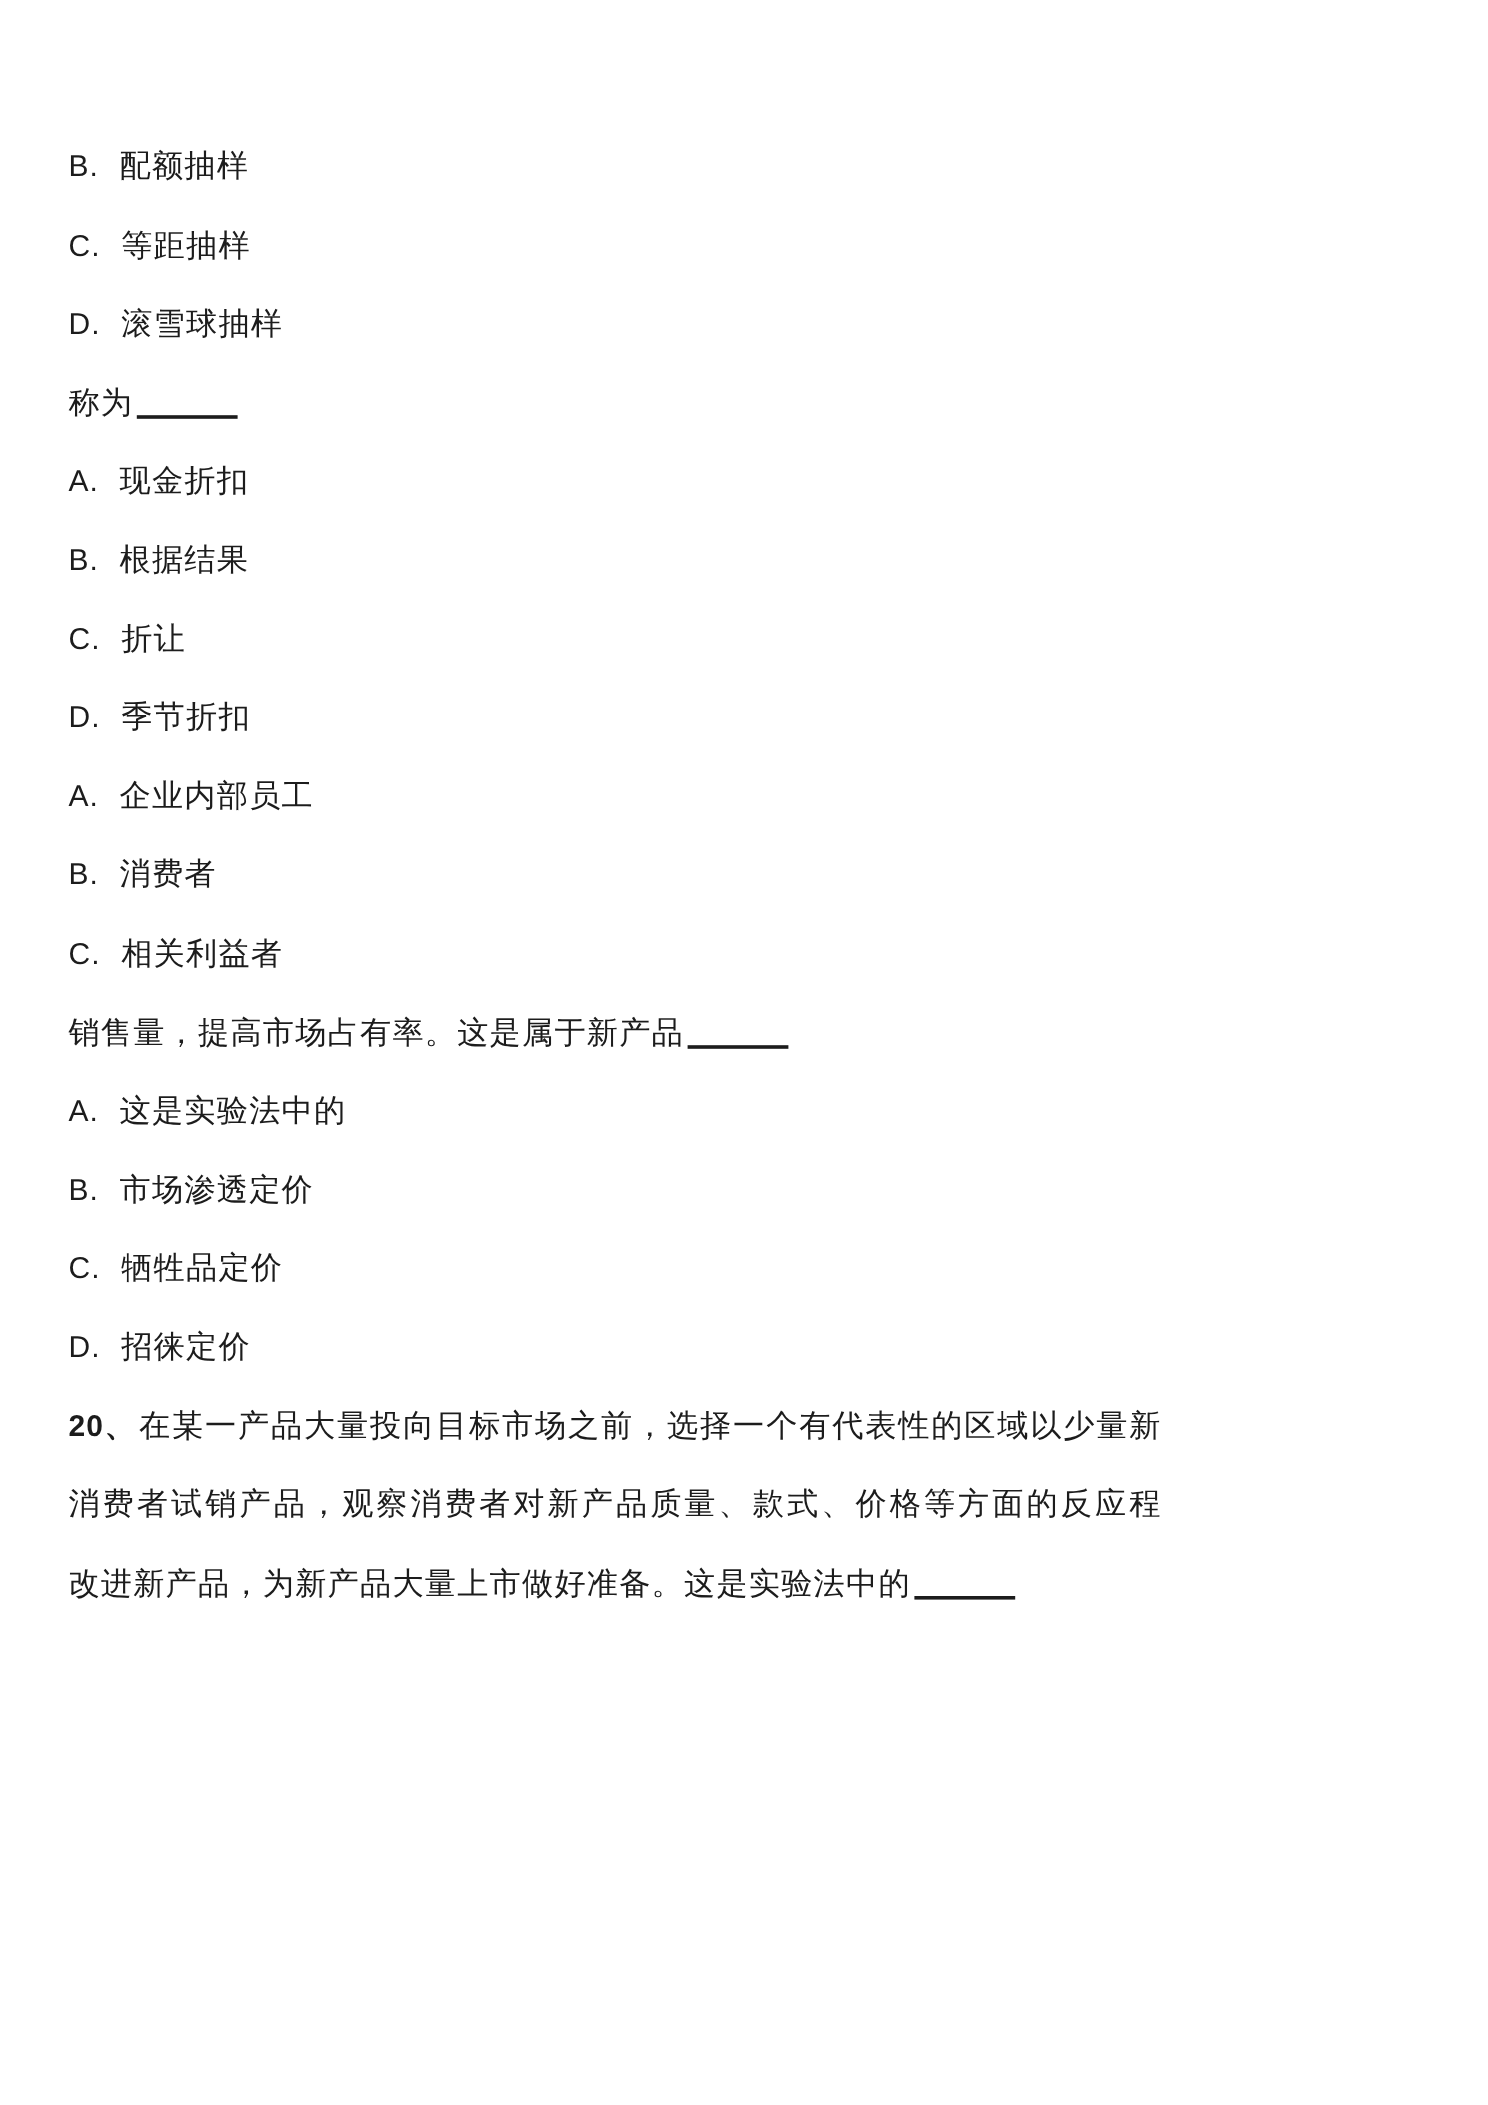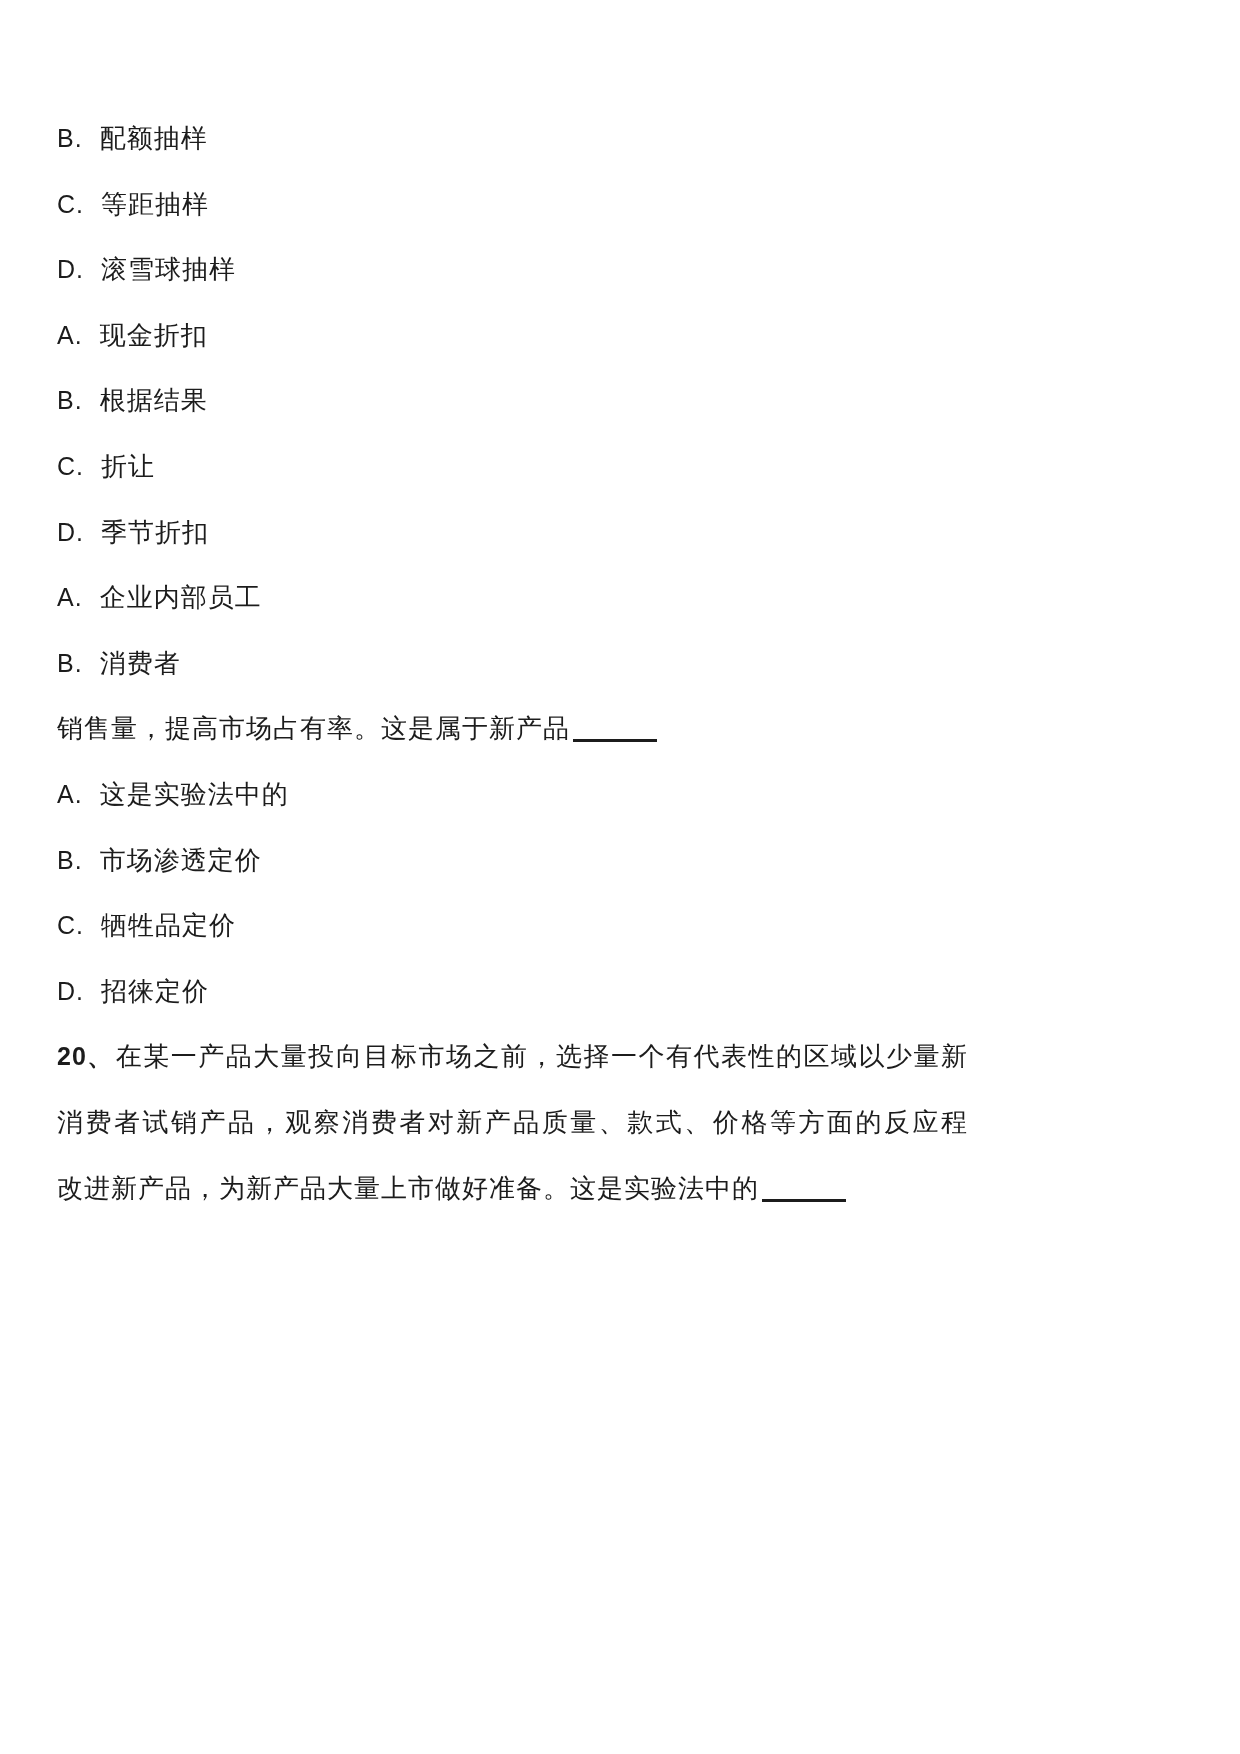--- a/index.html
+++ b/index.html
@@ -54,26 +54,28 @@
     vertical-align: -5px;
   }
 </style>
 </head>
 <body>
 
 <div class="page" id="page">
     <div class="line option"><span class="prefix letter">B.</span><span class="txt">配额抽样</span></div>
     <div class="line option"><span class="prefix letter">C.</span><span class="txt">等距抽样</span></div>
     <div class="line option"><span class="prefix letter">D.</span><span class="txt">滚雪球抽样</span></div>
+    <div class="line continuation"><span class="txt">称为</span><span class="blank"></span></div>
     <div class="line option"><span class="prefix letter">A.</span><span class="txt">现金折扣</span></div>
     <div class="line option"><span class="prefix letter">B.</span><span class="txt">根据结果</span></div>
     <div class="line option"><span class="prefix letter">C.</span><span class="txt">折让</span></div>
     <div class="line option"><span class="prefix letter">D.</span><span class="txt">季节折扣</span></div>
     <div class="line option"><span class="prefix letter">A.</span><span class="txt">企业内部员工</span></div>
     <div class="line option"><span class="prefix letter">B.</span><span class="txt">消费者</span></div>
+    <div class="line option"><span class="prefix letter">C.</span><span class="txt">相关利益者</span></div>
     <div class="line continuation"><span class="txt">销售量，提高市场占有率。这是属于新产品</span><span class="blank"></span></div>
     <div class="line option"><span class="prefix letter">A.</span><span class="txt">这是实验法中的</span></div>
     <div class="line option"><span class="prefix letter">B.</span><span class="txt">市场渗透定价</span></div>
     <div class="line option"><span class="prefix letter">C.</span><span class="txt">牺牲品定价</span></div>
     <div class="line option"><span class="prefix letter">D.</span><span class="txt">招徕定价</span></div>
     <div class="line question justify"><span class="prefix num">20、</span><span class="txt">在某一产品大量投向目标市场之前，选择一个有代表性的区域以少量新产品向部分</span></div>
     <div class="line continuation justify"><span class="txt">消费者试销产品，观察消费者对新产品质量、款式、价格等方面的反应程度、根据结果</span></div>
     <div class="line continuation"><span class="txt">改进新产品，为新产品大量上市做好准备。这是实验法中的</span><span class="blank"></span></div>
   </div>
 

